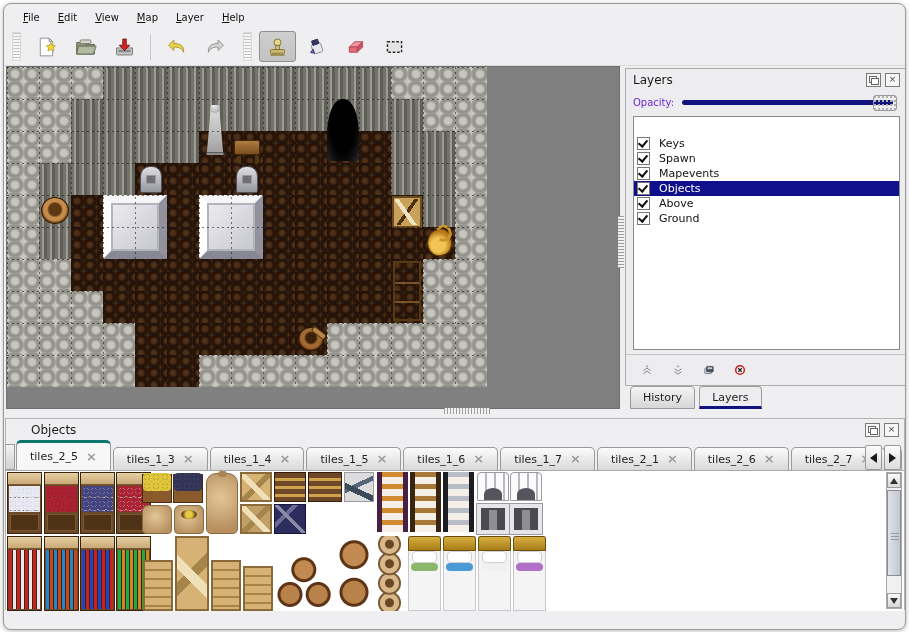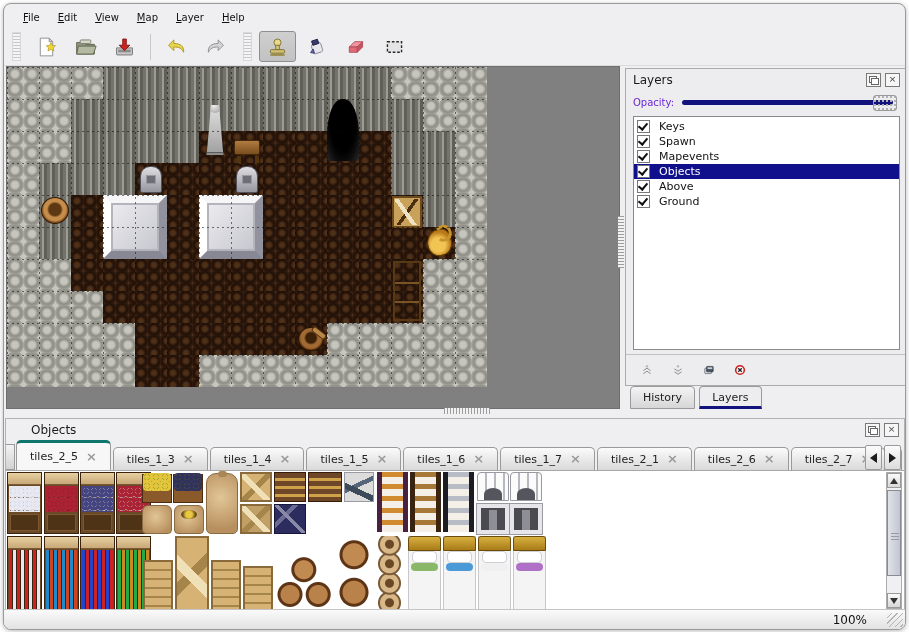--- a/index.html
+++ b/index.html
@@ -56,21 +56,21 @@
   .dock-title{height:20px;display:flex;align-items:center;padding:1px 5px 0 7px;font-size:12px;color:#1a1a1a;}
   .dock-title .spacer{flex:1;}
   .wicon{width:13px;height:12px;border:1px solid #7a7a7a;background:#f6f6f6;margin-left:4px;position:relative;font-size:9px;line-height:11px;text-align:center;color:#444;}
   .wicon.float::before{content:"";position:absolute;left:2px;top:2px;width:6px;height:5px;border:1px solid #666;background:#fff;}
   .wicon.float::after{content:"";position:absolute;left:4px;top:4px;width:6px;height:5px;border:1px solid #666;background:#fff;}
   .opacity-row{display:flex;align-items:center;padding:4px 8px 4px 7px;gap:8px;}
   .opacity-label{font-size:10px;color:#6d28d9;}
   .slider{flex:1;position:relative;height:16px;}
   .slider .track{position:absolute;left:0;right:4px;top:6px;height:5px;border-radius:3px;background:#12127e;}
   .slider .handle{position:absolute;right:0;top:1px;width:22px;height:14px;border:1px solid #9a9a9a;border-radius:3px;background:linear-gradient(#fdfdfd,#d6d6d6);background-image:radial-gradient(#b0b0b0 1px,transparent 1.2px);background-size:4px 4px;background-position:3px 3px;}
-  .layer-list{flex:1;margin:2px 5px 4px 7px;background:#fff;border:1px solid #8a8a8a;overflow:hidden;padding-top:2px;}
+  .layer-list{flex:1;margin:2px 5px 4px 7px;background:#fff;border:1px solid #8a8a8a;overflow:hidden;padding-top:19px;}
   .layer-row{display:flex;align-items:center;height:15px;padding-left:3px;gap:9px;}
   .layer-row .lbl{font-size:11px;color:#111;}
   .layer-row.selected{background:#10108c;}
   .layer-row.selected .lbl{color:#fff;}
   .cb{width:11px;height:11px;background:#fff;border:1px solid #777;position:relative;flex:none;}
   .cb.checked::after{content:"";position:absolute;left:2px;top:0px;width:4px;height:7px;border-right:2px solid #111;border-bottom:2px solid #111;transform:rotate(40deg);}
   .dock-btnrow{height:30px;border-top:1px solid #c2c2c2;display:flex;align-items:center;padding-left:9px;gap:7px;}
   .mini-btn{width:24px;height:22px;display:flex;align-items:center;justify-content:center;background:transparent;border:none;}
   .dock-tabs{position:absolute;left:626px;top:382px;display:flex;}
   .dtab{font-size:11px;color:#222;padding:4px 12px 3px;border:1px solid #9a9a9a;border-radius:4px 4px 0 0;background:linear-gradient(#f4f4f4,#d6d6d6);margin-right:4px;position:relative;}
@@ -584,19 +584,15 @@
               <span class="tri-u"></span>
             </div>
           <div class="thumb"></div>
           <div class="sb" style="bottom:0">
               <span class="tri-d"></span>
             </div>
         </div>
       </div>
     </div>
 
-    <div class="statusbar">
-      <span class="zoom-label">100%</span>
-      <div class="resize-grip"></div>
-    </div>
 
   </div>
 </div>
 
 </body></html>

